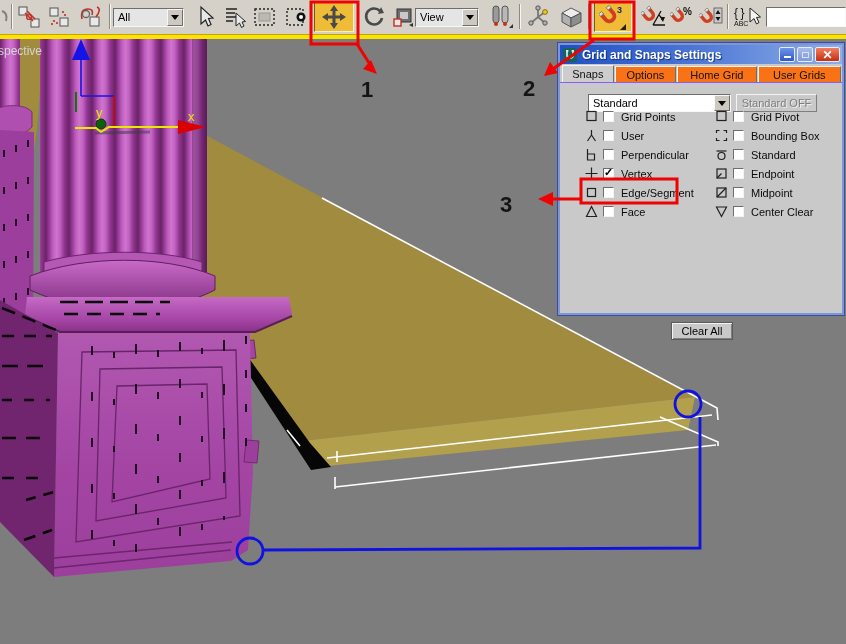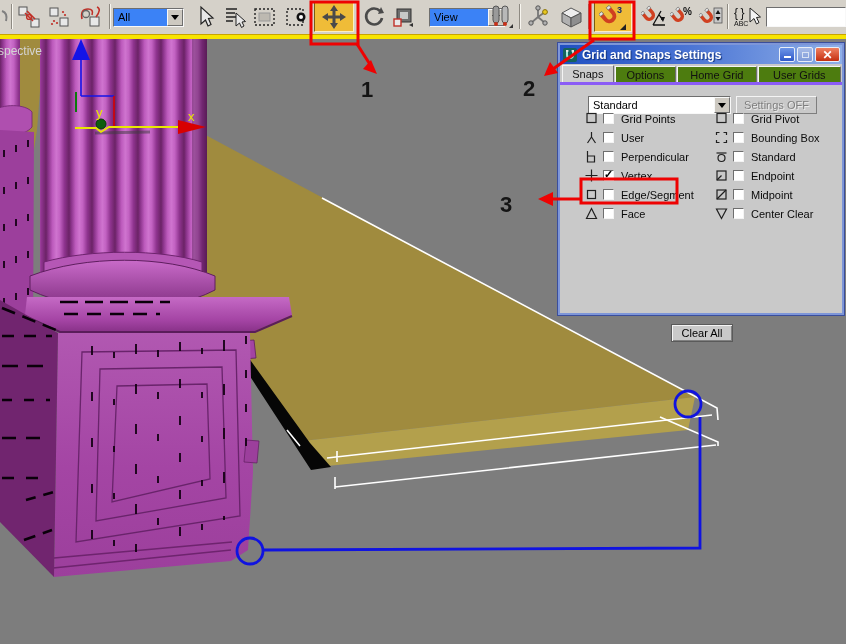--- a/index.html
+++ b/index.html
@@ -5,21 +5,21 @@
   * { margin:0; padding:0; box-sizing:border-box; }
   html,body { width:846px; height:644px; overflow:hidden; }
   body { font-family:"Liberation Sans", sans-serif; background:#7D7D7D; position:relative; }
 
   
   #toolbar { position:absolute; left:0; top:0; width:846px; height:34px; background:#D5D1C9; z-index:20; }
   #yellow-strip { position:absolute; left:0; top:34px; width:846px; height:5px; background:#F7E400; border-top:1px solid #C8A400; z-index:20; }
   .tbtn { position:absolute; top:3px; height:28px; display:flex; align-items:center; justify-content:center; }
   .tbtn.active { background:#EFBC38; border:1px solid; border-color:#7A5C10 #FBF0C0 #FBF0C0 #7A5C10; }
   .sep { position:absolute; top:4px; width:2px; height:25px; border-left:1px solid #8E8A82; border-right:1px solid #F8F6F0; }
-  .combo { position:absolute; top:8px; height:19px; background:#3b82f6; border:1px solid; border-color:#6E6E6E #F8F8F8 #F8F8F8 #6E6E6E; display:flex; align-items:stretch; }
+  .combo { position:absolute; top:8px; height:19px; background:#e5e5e5; border:1px solid; border-color:#6E6E6E #F8F8F8 #F8F8F8 #6E6E6E; display:flex; align-items:stretch; }
   .combo-text { flex:1; font-size:11px; color:#000; padding:2px 0 0 4px; white-space:nowrap; overflow:hidden; }
   .combo-btn { width:16px; background:#CDC9C1; border:1px solid; border-color:#F8F8F8 #6E6E6E #6E6E6E #F8F8F8; display:flex; align-items:center; justify-content:center; }
   .dn-arrow { width:0; height:0; border-left:4px solid transparent; border-right:4px solid transparent; border-top:5px solid #000; }
   #sel-name-field { position:absolute; top:7px; height:20px; background:#fff; border:1px solid; border-color:#6E6E6E #F8F8F8 #F8F8F8 #6E6E6E; font-size:11px; padding:2px 4px; font-family:"Liberation Sans",sans-serif; }
 
   
   #scene { position:absolute; left:0; top:0; z-index:1; }
   #vp-label { position:absolute; left:-2px; top:44px; color:#D4D4D4; font-size:12px; z-index:2; }
 
   
@@ -31,23 +31,23 @@
                     text-shadow:1px 1px 1px #10307A; white-space:nowrap; overflow:hidden; }
   .wbtn { width:16px; height:15px; margin-left:2px; border-radius:2px; border:1px solid #E8EEF8;
           display:flex; align-items:flex-end; justify-content:center; font-size:10px; color:#fff; }
   #btn-min { background:linear-gradient(#6D95E8,#3058C8); }
   #btn-min .bar { width:7px; height:2px; background:#fff; margin-bottom:3px; }
   #btn-max { background:linear-gradient(#A8BCE8,#7E9AD8); }
   #btn-max .box { width:7px; height:6px; border:1px solid #D8E2F4; margin-bottom:3px; }
   #btn-close { width:25px; background:linear-gradient(#F08060,#C42F10); align-items:center; font-weight:bold; font-size:12px; }
   #dlg-tabs { height:18px; display:flex; padding-left:2px; align-items:flex-end; }
   .tab { height:16px; display:flex; align-items:center; justify-content:center; font-size:11px; color:#111;
-         background:#4d7c0f; border:1px solid; border-color:#F4F4F4 #6E6E6E #6E6E6E #F4F4F4; border-bottom:none; margin-right:1px; }
+         background:#f97316; border:1px solid; border-color:#F4F4F4 #6E6E6E #6E6E6E #F4F4F4; border-bottom:none; margin-right:1px; }
   .tab.active { height:18px; border-bottom:1px solid #C9C9C9; margin-bottom:-1px; background:#CDCDCD; }
-  #dlg-body { position:relative; height:calc(100% - 37px); border-top:3px solid #8b5cf6; }
+  #dlg-body { position:relative; height:calc(100% - 37px); border-top:1px solid #8b5cf6; }
   #preset-combo { position:absolute; left:28px; top:11px; width:143px; height:18px; background:#fff;
                   border:1px solid; border-color:#6E6E6E #F8F8F8 #F8F8F8 #6E6E6E; display:flex; }
   #override-btn { position:absolute; left:176px; top:11px; width:81px; height:18px; background:#C9C9C9;
                   border:1px solid; border-color:#F4F4F4 #7E7E7E #7E7E7E #F4F4F4; color:#7E7E7E;
                   text-align:center; line-height:16px; text-shadow:1px 1px 0 #EDEDED; }
   .snap-col { position:absolute; top:24px; }
   #snap-col-left { left:24px; }
   #snap-col-right { left:154px; }
   .snap-row { height:19px; display:flex; align-items:center; }
   .snap-ico { width:15px; height:13px; margin-right:4px; }
@@ -269,21 +269,21 @@
   </div>
   <div class="tbtn" style="left:390px;width:25px">
     <svg width="22" height="24" viewBox="0 0 22 24">
       <rect x="5" y="4" width="14" height="13" fill="#6E6E6E" stroke="#333"></rect>
       <rect x="8" y="7" width="8" height="7" fill="#C8C8C8"></rect>
       <rect x="2" y="14" width="7" height="7" fill="#E8E8E8" stroke="#C03028" stroke-width="1.4"></rect>
       <path d="M17,20 L21,22 L21,18 Z" fill="#333"></path>
     </svg>
   </div>
 
-  <div class="combo" style="left:429px;width:76px">
+  <div class="combo" style="left:415px;width:64px">
     <span class="combo-text">View</span>
     <div class="combo-btn">
         <div class="dn-arrow"></div>
       </div>
   </div>
 
   <div class="tbtn" style="left:487px;width:27px">
     <svg width="24" height="26" viewBox="0 0 24 26">
       <rect x="4" y="2" width="6" height="17" rx="3" fill="#9A9A9A" stroke="#555"></rect>
       <rect x="13" y="2" width="6" height="17" rx="3" fill="#B8B8B8" stroke="#555"></rect>
@@ -397,21 +397,21 @@
     <div class="tab" style="width:84px">User Grids</div>
   </div>
 
   <div id="dlg-body">
     <div id="preset-combo">
       <span class="combo-text">Standard</span>
       <div class="combo-btn">
           <div class="dn-arrow"></div>
         </div>
     </div>
-    <div id="override-btn">Settings OFF</div>
+    <div id="override-btn">Standard OFF</div>
 
     <div class="snap-col" id="snap-col-left">
       <div class="snap-row">
         <svg class="snap-ico" viewBox="0 0 14 13">
             <rect x="2.5" y="1.5" width="9" height="9" fill="none" stroke="#202020" stroke-width="1.2"></rect>
           </svg>
         <div class="cb"></div>
         <span class="snap-label">Grid Points</span>
       </div>
       <div class="snap-row">

